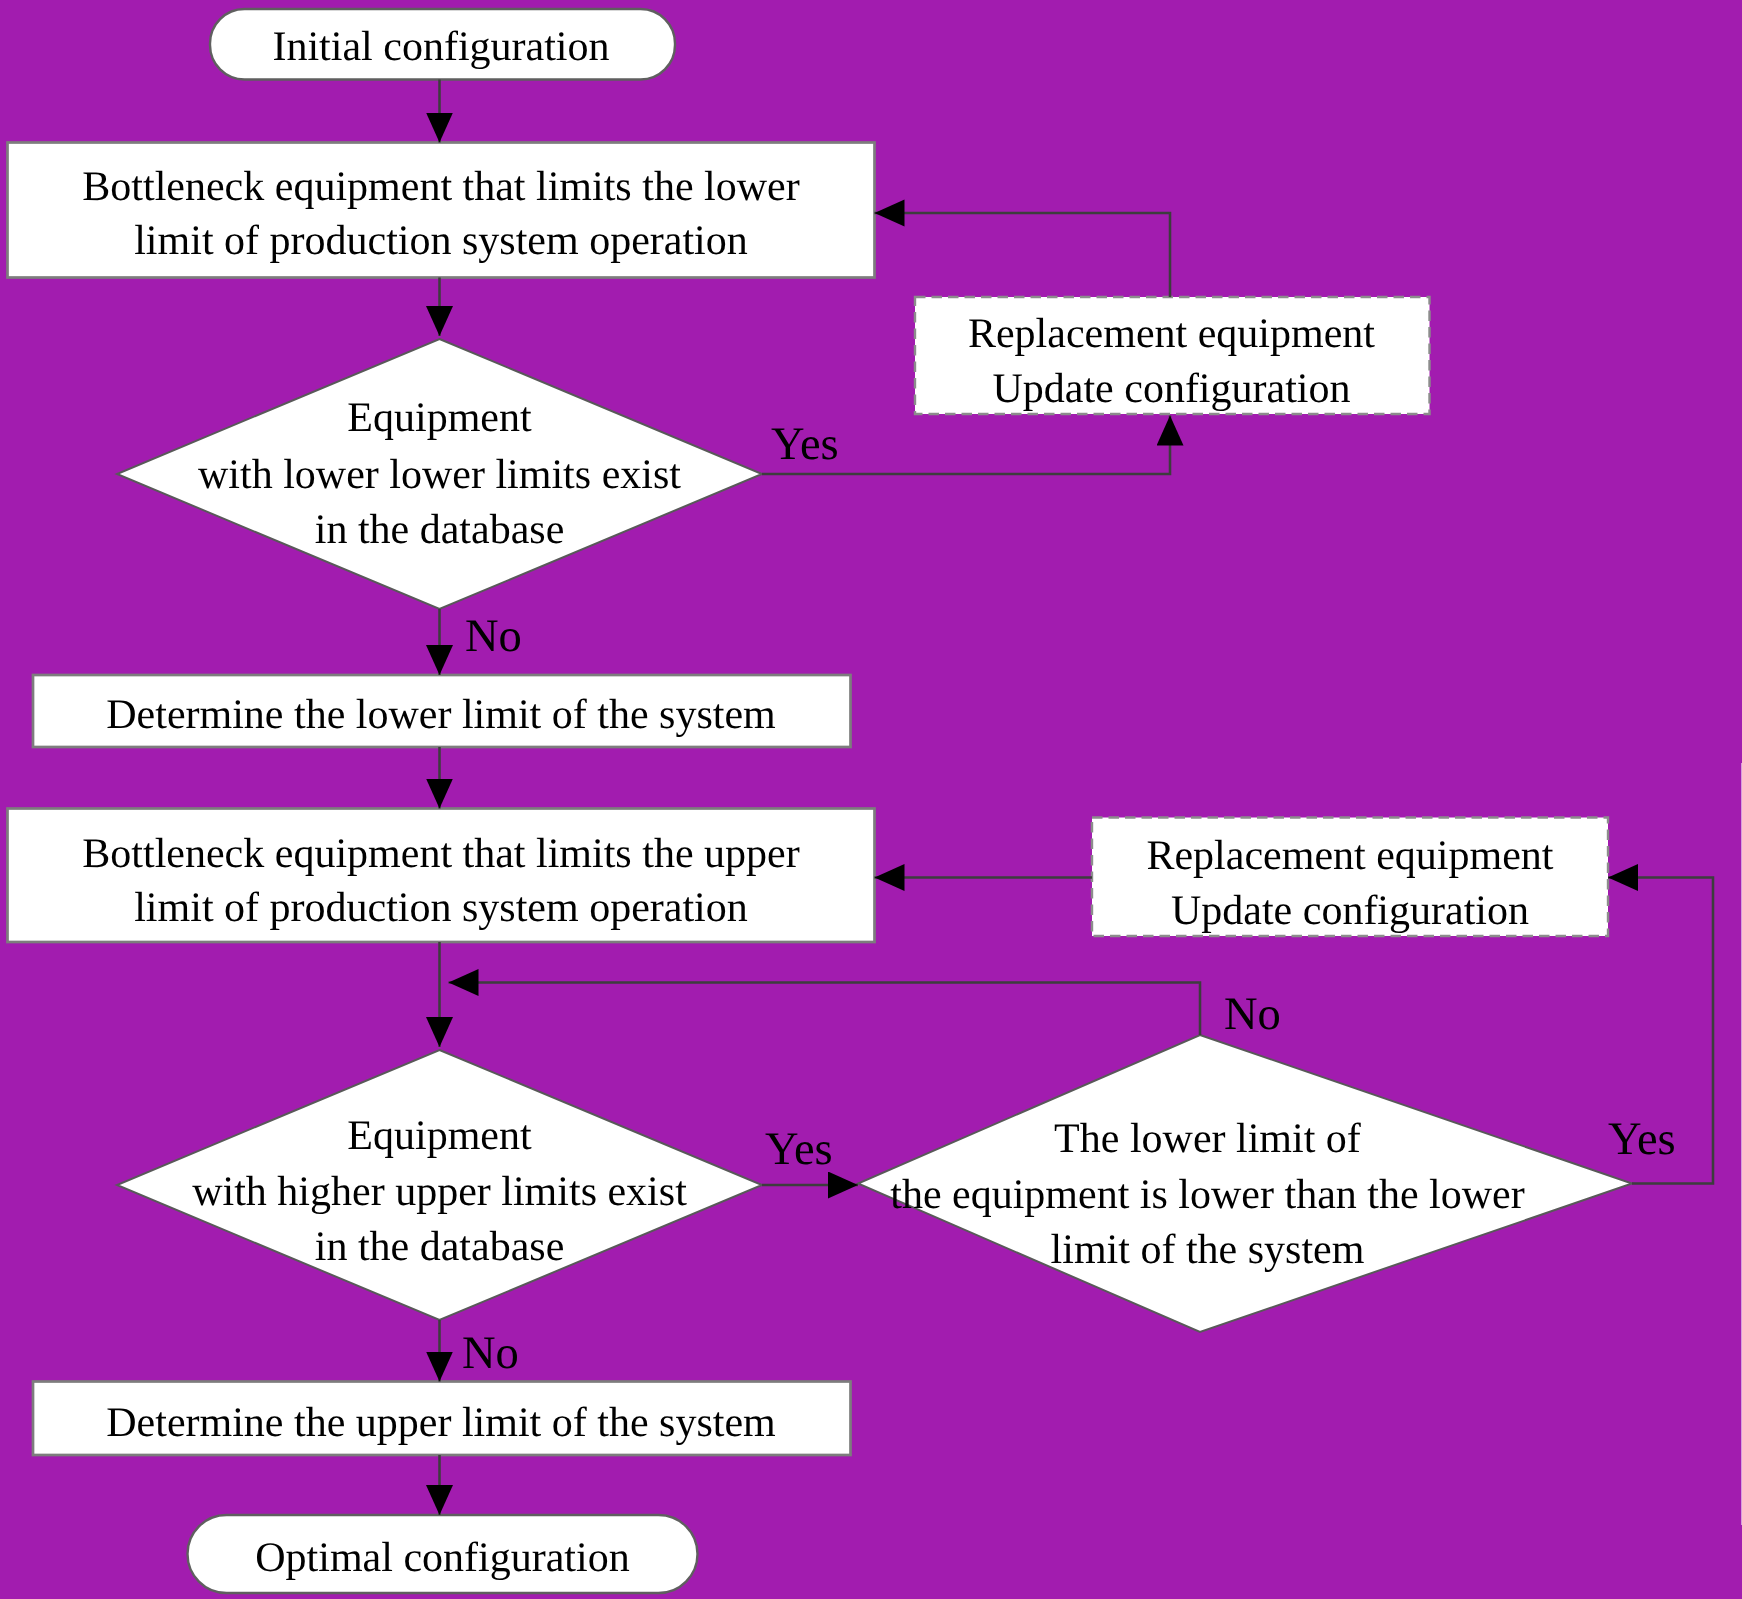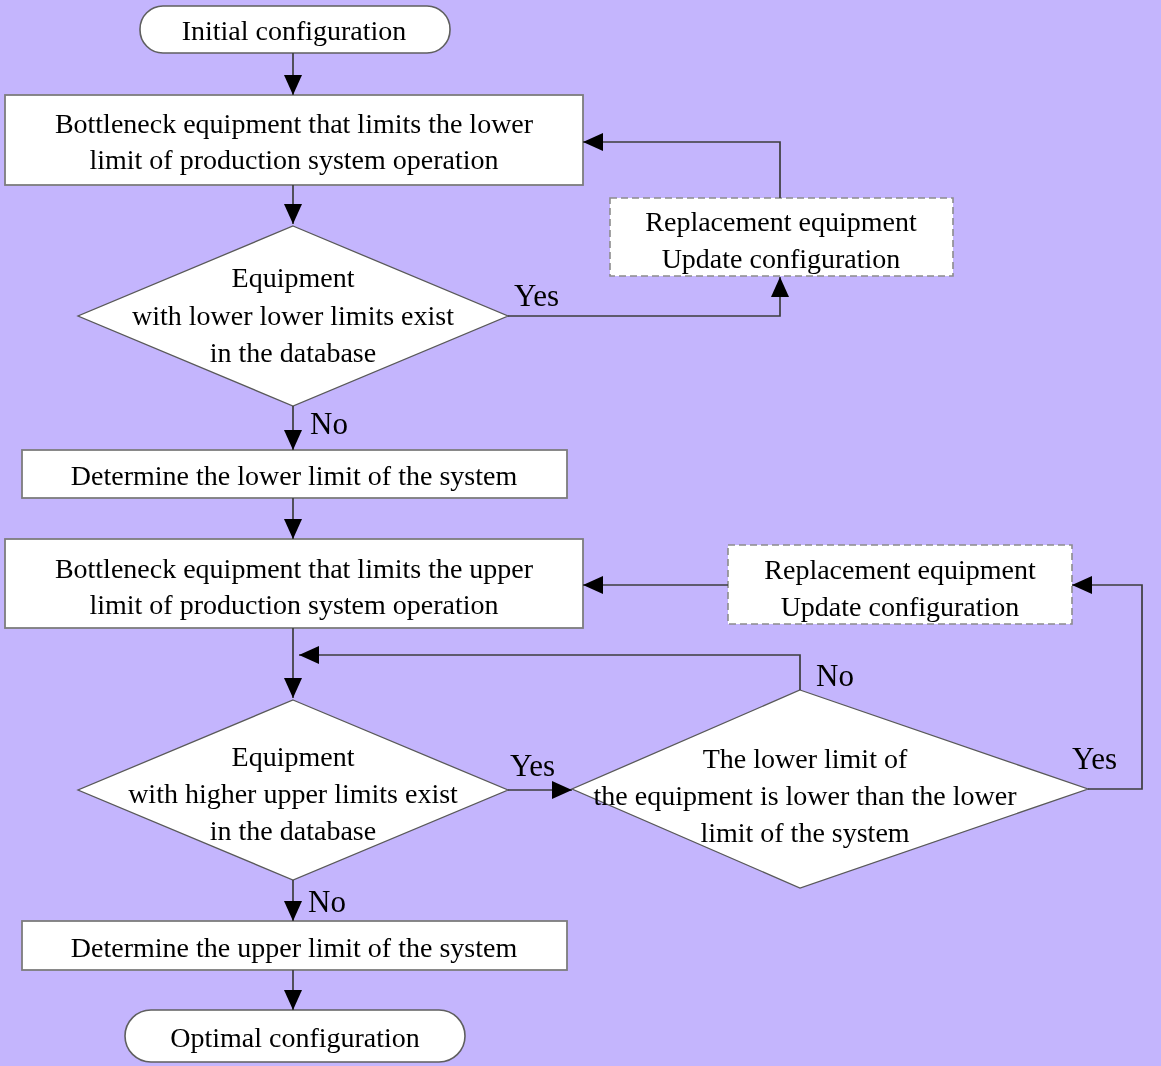--- a/index.html
+++ b/index.html
@@ -1,16 +1,16 @@
 <!DOCTYPE html>
 <html><head>
 <meta charset="utf-8">
 <style>
   html,body{margin:0;padding:0;background:#ffffff;}
-  #canvas{position:relative;width:1161px;height:1066px;background:#c4b5fd;overflow:hidden;}
+  #canvas{position:relative;width:1161px;height:1066px;background:#a21caf;overflow:hidden;}
   svg{display:block;}
   .shape{fill:#ffffff;stroke:#7d7d7d;stroke-width:1.8;}
   .pill{fill:#ffffff;stroke:#5f5f5f;stroke-width:1.6;}
   .diamond{fill:#ffffff;stroke:#595959;stroke-width:1.3;}
   .dashedbox{fill:#ffffff;stroke:#8c8c8c;stroke-width:1.6;stroke-dasharray:7 4;}
   .edge{fill:none;stroke:#3d3d3d;stroke-width:1.7;}
   .node-text{font-family:"Liberation Serif","DejaVu Serif",serif;font-size:28px;fill:#000000;text-anchor:middle;}
   .edge-label{font-family:"Liberation Serif","DejaVu Serif",serif;font-size:31px;fill:#000000;text-anchor:start;}
 </style>
 </head>

